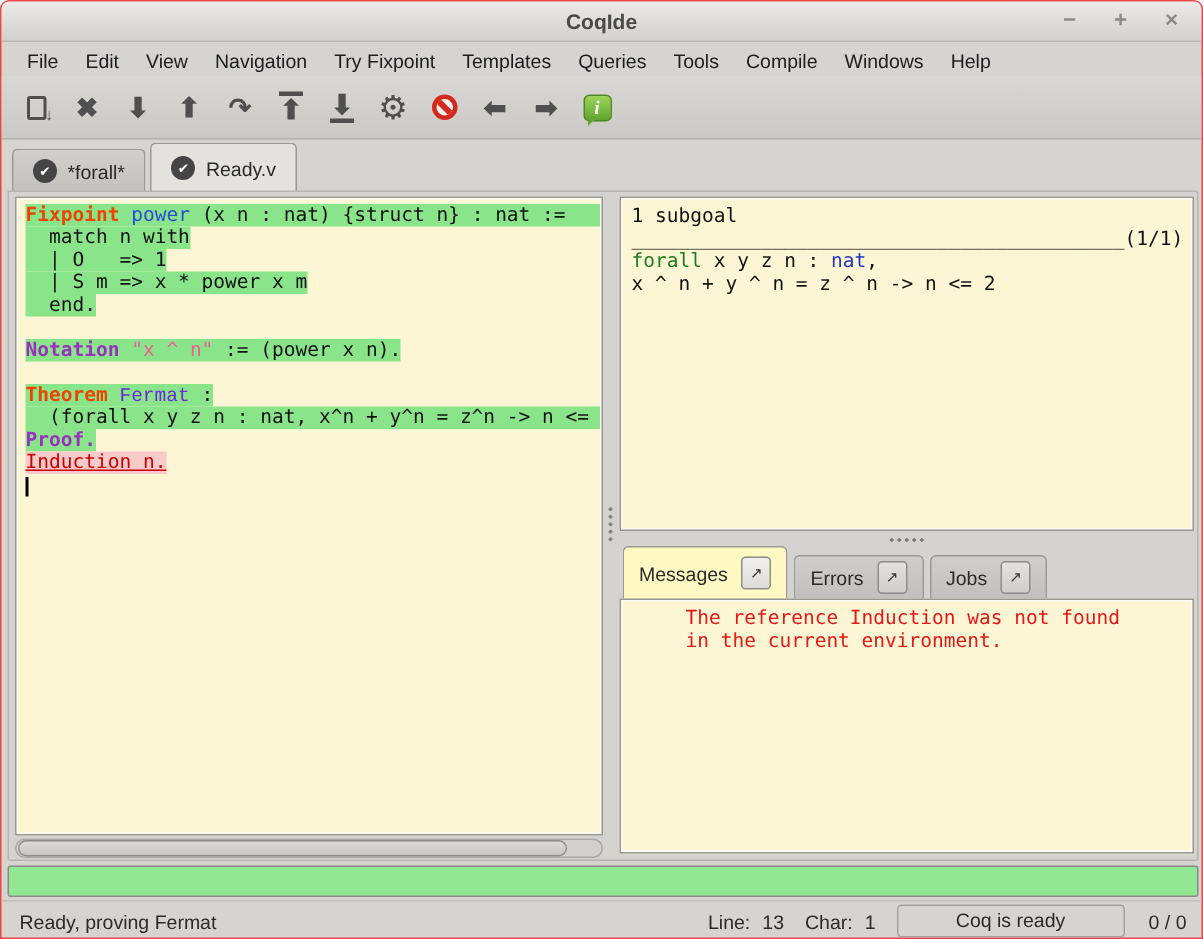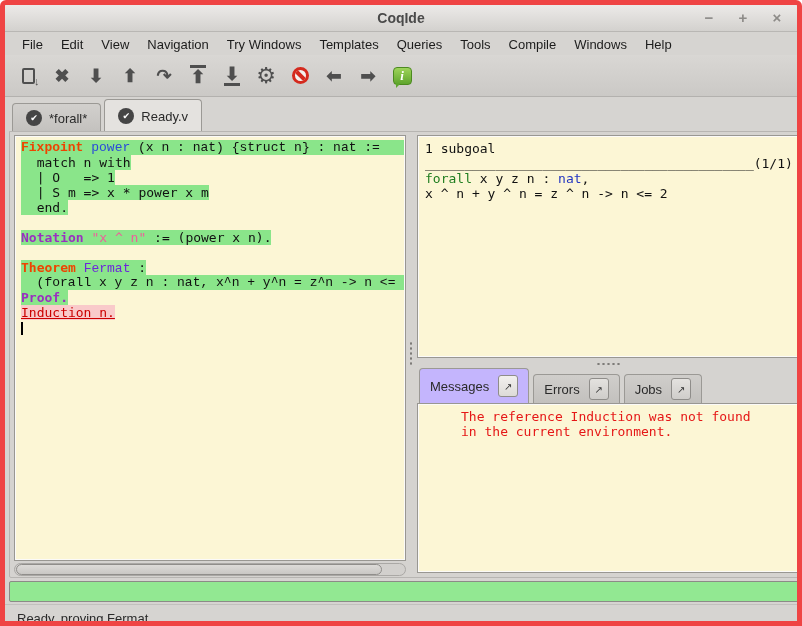--- a/index.html
+++ b/index.html
@@ -1,21 +1,21 @@
 <!DOCTYPE html>
 <html style="--accent-green: #8ae58a; --editor-bg: #fcf6d5; --error-bg: #f9caca; --keyword-red: #ee4400; --keyword-purple: #9a2fc0; --ident-blue: #2a4bd8; --string-pink: #ee5f9a; --error-red: #cc0000; --message-red: #e51717; --goal-green: #1f7d1f; --goal-blue: #2336c2; --progress-green: #92e892;"><head>
 <meta charset="utf-8">
 <style>
   * { box-sizing: border-box; margin: 0; padding: 0; }
   html,body { background:#ffffff; }
   body { font-family:"Liberation Sans", sans-serif; }
 
   .window {
     position:relative; width:802px; height:626px;
-    background:#d6d4d1; border:5px solid #ef4444;
+    background:#d6d4d1; border:1px solid #ef4444;
     border-radius:6px 6px 0 0; overflow:hidden;
   }
 
   
   .titlebar {
     position:absolute; left:0; top:0; width:100%; height:27px;
     background:linear-gradient(#eceae8,#d3d1ce);
     border-bottom:1px solid #b9b7b4;
   }
   .title-text {
@@ -91,21 +91,21 @@
     position:absolute; background:var(--editor-bg);
     border:1px solid #999792; box-shadow:inset 0 0 0 1px #fbfaf8;
   }
   .editor-frame { left:9px; top:130px; width:392px; height:426px; overflow:hidden; }
   .code-area {
     position:absolute; inset:1px; padding:3px 0 0 5px; overflow:hidden;
     font-family:"DejaVu Sans Mono", monospace; font-size:13px; line-height:15px;
     white-space:pre; color:#111111;
   }
   .code-line { height:15px; }
-  .code-line.hl-full { background:var(--accent-green);font-family:Liberation Mono, monospace; }
+  .code-line.hl-full { background:var(--accent-green); }
   .line-text { display:inline-block; height:15px; }
   .hl-text { background:var(--accent-green); }
   .hl-error { background:var(--error-bg); }
   .c-kw  { color:var(--keyword-red); font-weight:bold; }
   .c-kw2 { color:var(--keyword-purple); font-weight:bold; }
   .c-id  { color:var(--ident-blue); }
   .c-id2 { color:#6d28d9;font-family:Liberation Mono, monospace; }
   .c-str { color:var(--string-pink); }
   .c-err { color:var(--error-red); text-decoration:underline; text-decoration-color:var(--error-red); }
   .caret { display:inline-block; width:1.5px; height:13px; background:#000000; vertical-align:text-bottom; }
@@ -146,21 +146,21 @@
   .msg-tabbar {
     position:absolute; left:412px; top:362px; width:383px; height:36px;
     display:flex; align-items:flex-end; padding-left:2px;
   }
   .msg-tab {
     display:flex; align-items:center; gap:9px; padding:0 10px; height:29px;
     background:linear-gradient(#d0cecb,#c2c0bd);
     border:1px solid #9b9995; border-bottom:none; border-radius:4px 4px 0 0;
     margin-right:4px; font-size:13px; color:#2a2a2a;
   }
-  .msg-tab.active { background:#c4b5fd; height:35px; }
+  .msg-tab.active { background:#fef9c3; height:35px; }
   .detach-btn {
     width:20px; height:22px; border:1px solid #8f8d8a; border-radius:3px;
     background:linear-gradient(#e4e2df,#cfcdca); font-size:10px; color:#333333;
     text-align:center; line-height:21px;
   }
   .msg-tab.active .detach-btn { background:linear-gradient(#f2f0ee,#dddbd8); }
 
   
   .msg-frame { left:412px; top:398px; width:383px; height:170px; overflow:hidden; }
   .msg-line { color:var(--message-red);margin-left:36px; }
@@ -197,21 +197,21 @@
       <div class="win-btn">+</div>
       <div class="win-btn">×</div>
     </div>
   </div>
 
   <div class="menubar">
       <div class="menu-item">File</div>
       <div class="menu-item">Edit</div>
       <div class="menu-item">View</div>
       <div class="menu-item">Navigation</div>
-      <div class="menu-item">Try Windows</div>
+      <div class="menu-item">Try Fixpoint</div>
       <div class="menu-item">Templates</div>
       <div class="menu-item">Queries</div>
       <div class="menu-item">Tools</div>
       <div class="menu-item">Compile</div>
       <div class="menu-item">Windows</div>
       <div class="menu-item">Help</div>
     </div>
 
   <div class="toolbar">
       <div class="tb-btn">
@@ -300,15 +300,23 @@
     </div>
 
   <div class="frame msg-frame">
     <div class="pane-text"><div class="code-line msg-line">The reference Induction was not found</div><div class="code-line msg-line">in the current environment.</div></div>
   </div>
 
   <div class="progress"></div>
 
   <div class="statusbar">
     <div>Ready, proving Fermat</div>
+    <div class="status-right">
+      <span class="lbl">Line:</span>
+      <span class="val">13</span>
+      <span class="lbl">Char:</span>
+      <span class="val">1</span>
+      <span class="coq-status-box">Coq is ready</span>
+      <span>0 / 0</span>
+    </div>
   </div>
 
 </div>
 
 </body></html>

